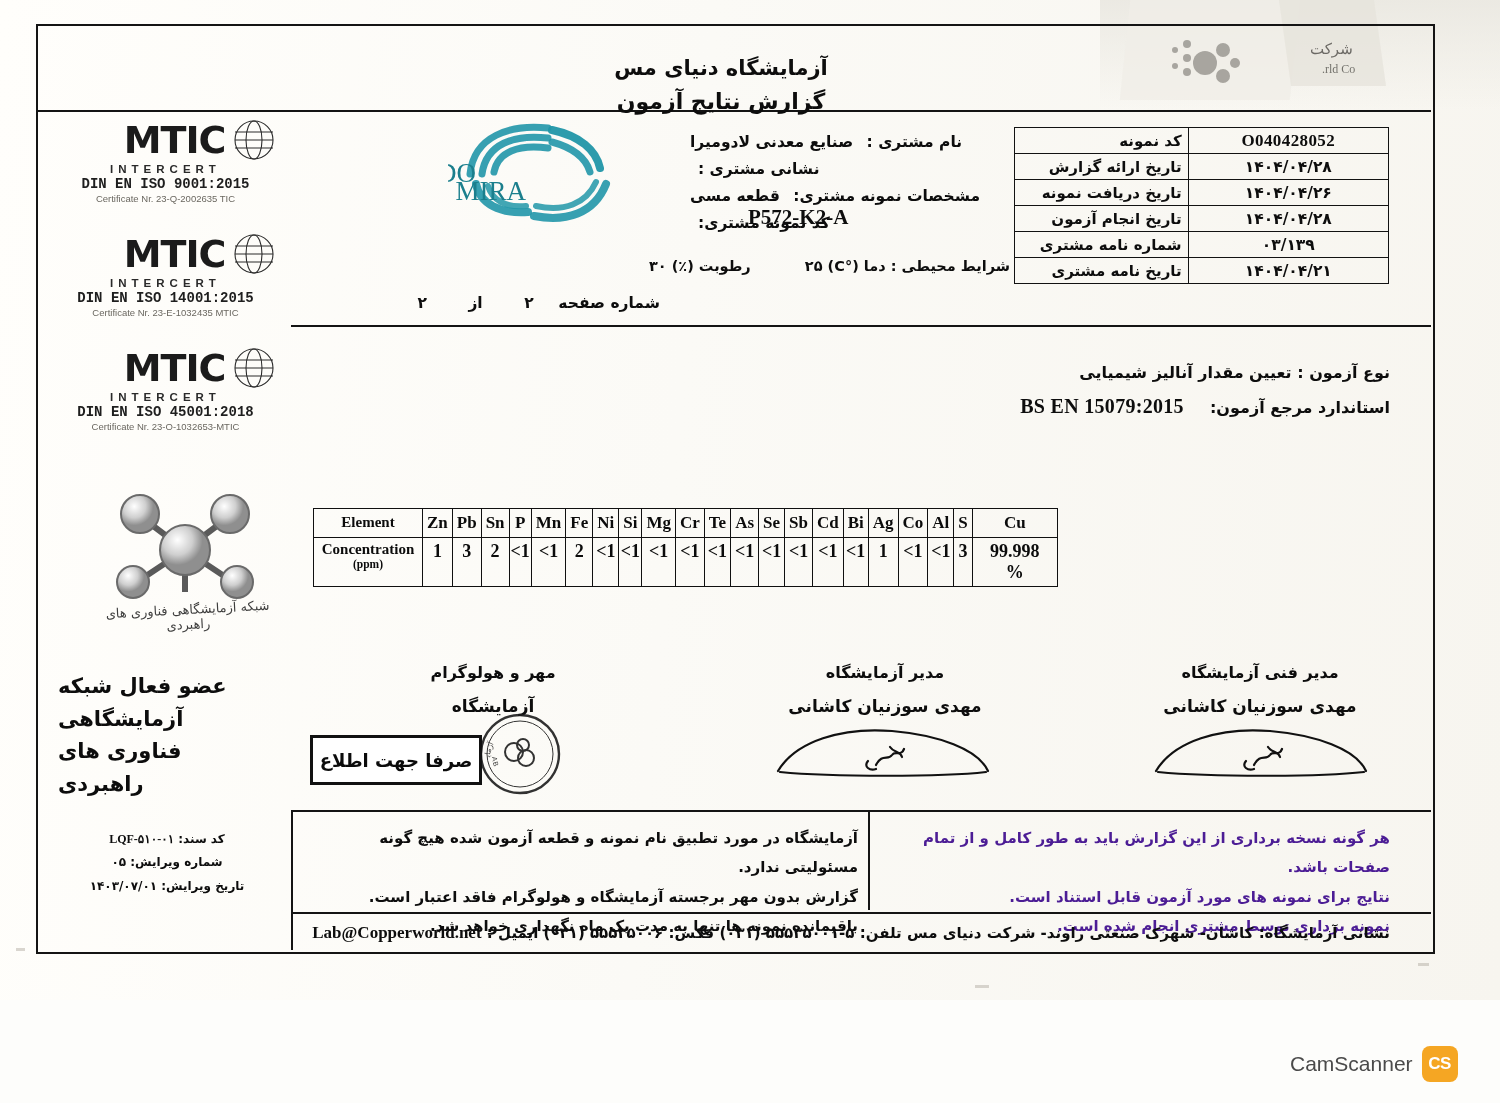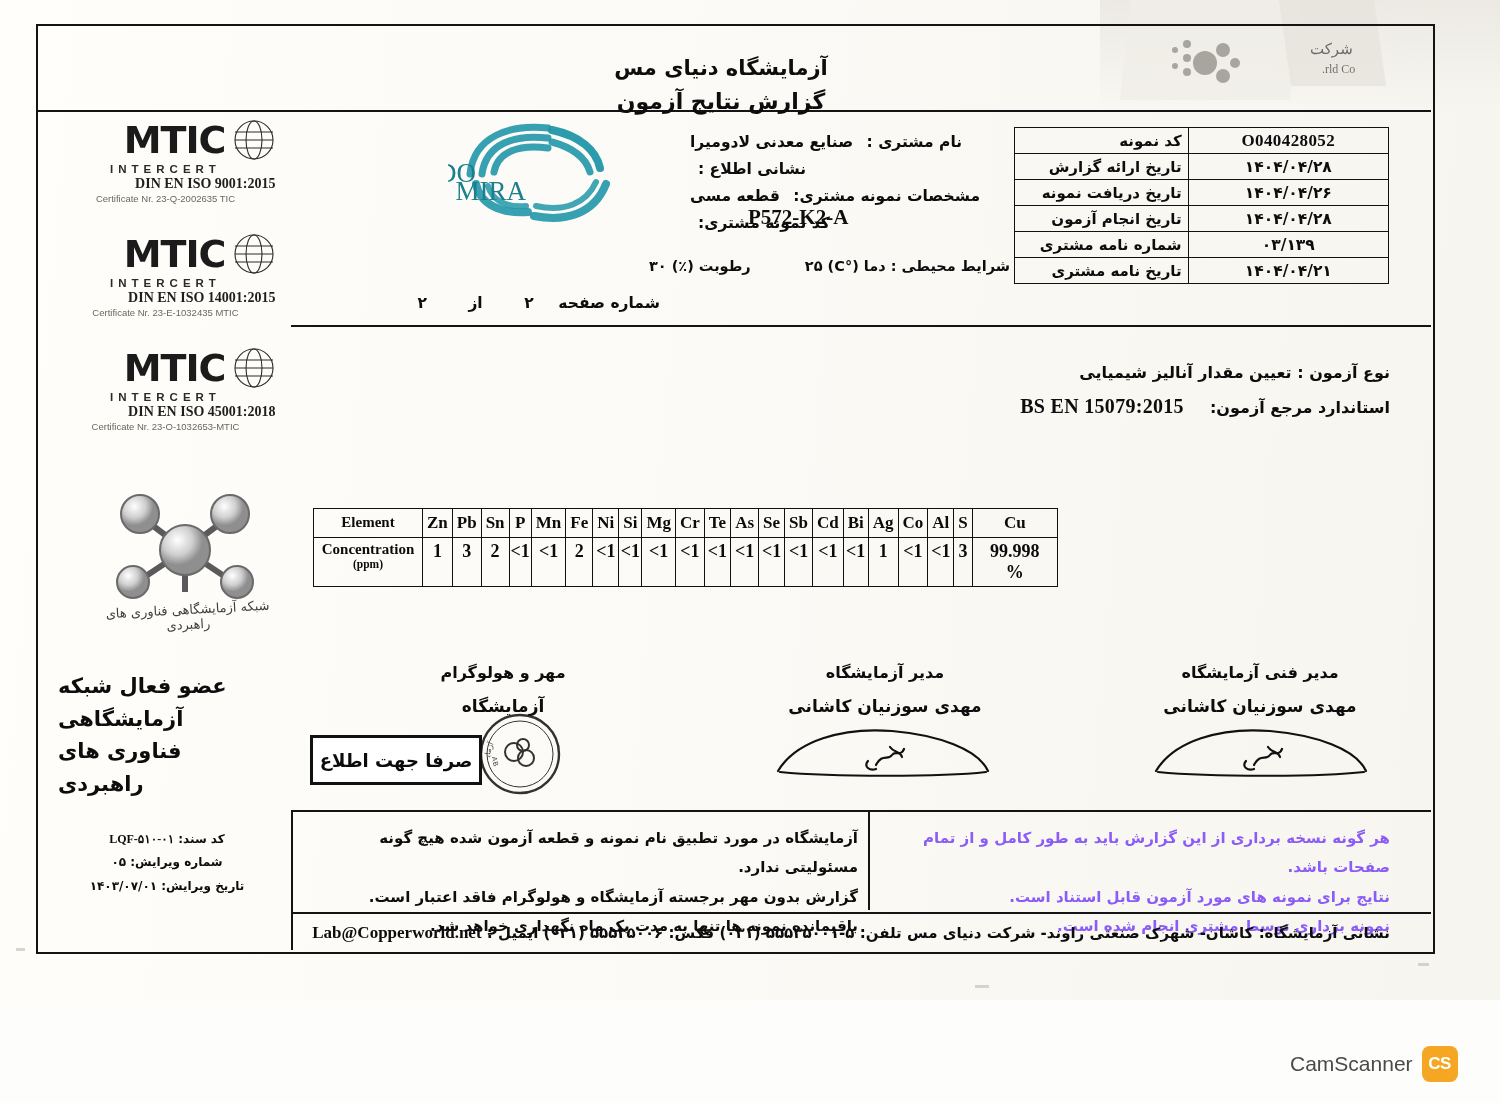--- a/index.html
+++ b/index.html
@@ -70,22 +70,22 @@
   .mtic-word{
     font-family:"DejaVu Sans","Liberation Sans",sans-serif;
     font-weight:bold;font-size:38px;letter-spacing:-1px;color:#1b1b1b;
     line-height:.95;position:relative;
   }
   .cert-sub{
     text-align:center;font-size:11.5px;letter-spacing:5px;color:#2a2a2a;
     font-family:"Liberation Sans",sans-serif;margin-top:1px;font-weight:600;
   }
   .cert-iso{
-    text-align:right;font-size:14px;color:#1e1e1e;font-weight:600;
-    font-family:Liberation Serif, serif;margin-top:1px;
+    text-align:center;font-size:14px;color:#1e1e1e;font-weight:600;
+    font-family:Liberation Mono, monospace;margin-top:1px;
   }
   .cert-num{
     text-align:center;font-size:9.5px;color:#6a6760;margin-top:1px;
     font-family:"Liberation Sans",sans-serif;filter:blur(.3px);
   }
 
   .net-logo{position:absolute;left:62px;top:378px;width:170px;height:130px;}
   .net-script{
     position:absolute;left:60px;top:492px;width:180px;text-align:center;
     font-size:13px;color:#1b1b1b;direction:rtl;
@@ -163,21 +163,21 @@
   table.el .rowlbl small{font-size:11.5px;font-weight:bold;display:block;}
   table.el .cu{width:76px;}
   table.el .cu .pct{display:block;font-size:18px;}
 
   
   .sig{position:absolute;text-align:center;direction:rtl;color:#0d0d0d;}
   .sig .t1{font-size:16px;font-weight:bold;font-family:"DejaVu Sans","Liberation Sans",sans-serif;}
   .sig .t2{font-size:17px;font-weight:bold;margin-top:14px;font-family:"DejaVu Sans","Liberation Sans",sans-serif;}
   #sig-tech{left:1140px;top:663px;width:240px;}
   #sig-mgr{left:770px;top:663px;width:230px;}
-  #sig-stamp{left:408px;top:663px;width:190px;}
+  #sig-stamp{left:398px;top:663px;width:190px;}
 
   .scribble{position:absolute;width:230px;height:58px;}
   .stampseal{position:absolute;left:478px;top:712px;width:84px;height:84px;opacity:.9;}
   .info-box{
     position:absolute;left:310px;top:735px;width:166px;height:44px;
     border:3px solid #111;display:flex;align-items:center;justify-content:center;
     direction:rtl;font-weight:bold;font-size:18px;color:#0b0b0b;
     font-family:"DejaVu Sans","Liberation Sans",sans-serif;background:#fff;
   }
 
@@ -188,21 +188,21 @@
     font-family:"DejaVu Sans","Liberation Sans",sans-serif;
   }
   .foot-left .lat{font-family:"Liberation Serif",serif;}
   .foot-mid{
     position:absolute;left:330px;top:824px;width:528px;direction:rtl;text-align:right;
     font-size:15px;font-weight:bold;line-height:1.95;color:#0d0d0d;
     font-family:"DejaVu Sans","Liberation Sans",sans-serif;
   }
   .foot-right{
     position:absolute;left:885px;top:824px;width:505px;direction:rtl;
-    font-size:15px;font-weight:bold;line-height:1.95;color:#8b5cf6;
+    font-size:15px;font-weight:bold;line-height:1.95;color:#4c1d95;
     font-family:"DejaVu Sans","Liberation Sans",sans-serif;
   }
   .foot-addr{
     position:absolute;left:345px;top:923px;width:1045px;direction:rtl;text-align:right;
     font-size:15px;font-weight:bold;color:#0d0d0d;white-space:nowrap;
     font-family:"DejaVu Sans","Liberation Sans",sans-serif;
   }
   .foot-addr .mail{font-family:"Liberation Serif",serif;font-size:17px;}
 
   
@@ -345,21 +345,21 @@
     <text x="28" y="64" font-family="Liberation Serif, serif" font-size="27" fill="#1b7f8d">LADO</text>
     <text x="78" y="82" font-family="Liberation Serif, serif" font-size="27" fill="#1b7f8d">MIRA</text>
   </svg>
 
   <div class="cust">
     <div class="cust-line">
       <span class="lbl">نام مشتری :</span>
       <span>صنایع معدنی لادومیرا</span>
     </div>
     <div class="cust-line">
-      <span class="lbl">نشانی اطلاع :</span>
+      <span class="lbl">نشانی مشتری :</span>
       <span></span>
     </div>
     <div class="cust-line">
       <span class="lbl">مشخصات نمونه مشتری:</span>
       <span>قطعه مسی</span>
     </div>
     <div class="cust-line">
       <span class="lbl">کد نمونه مشتری:</span>
     </div>
     <div class="cust-code">P572-K2-A</div>

